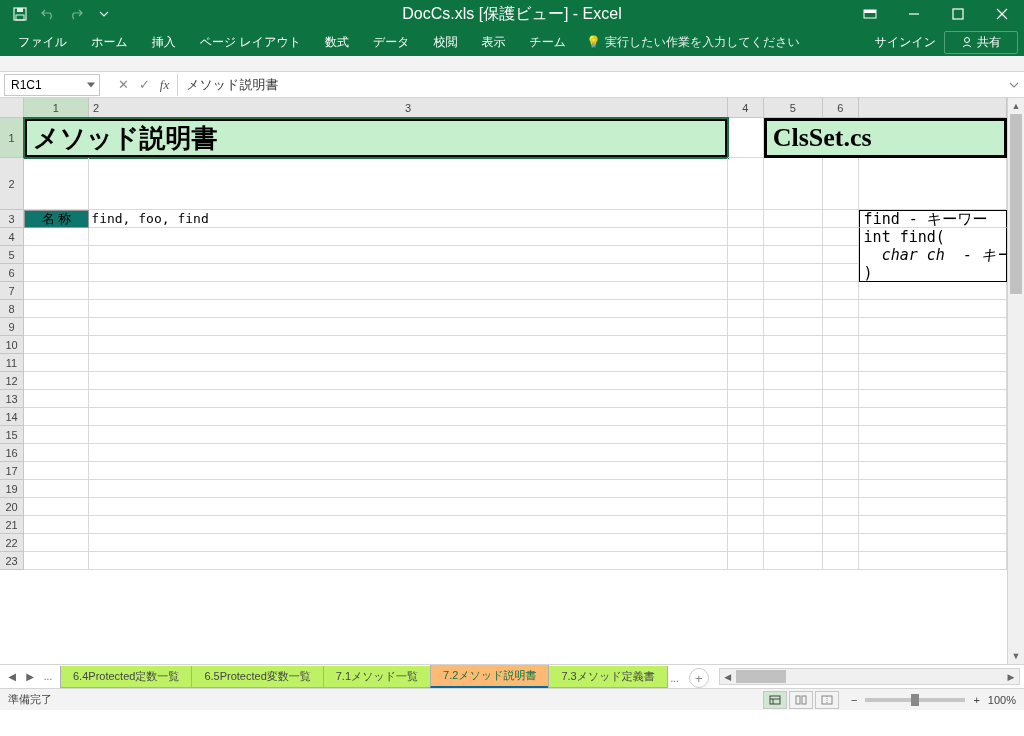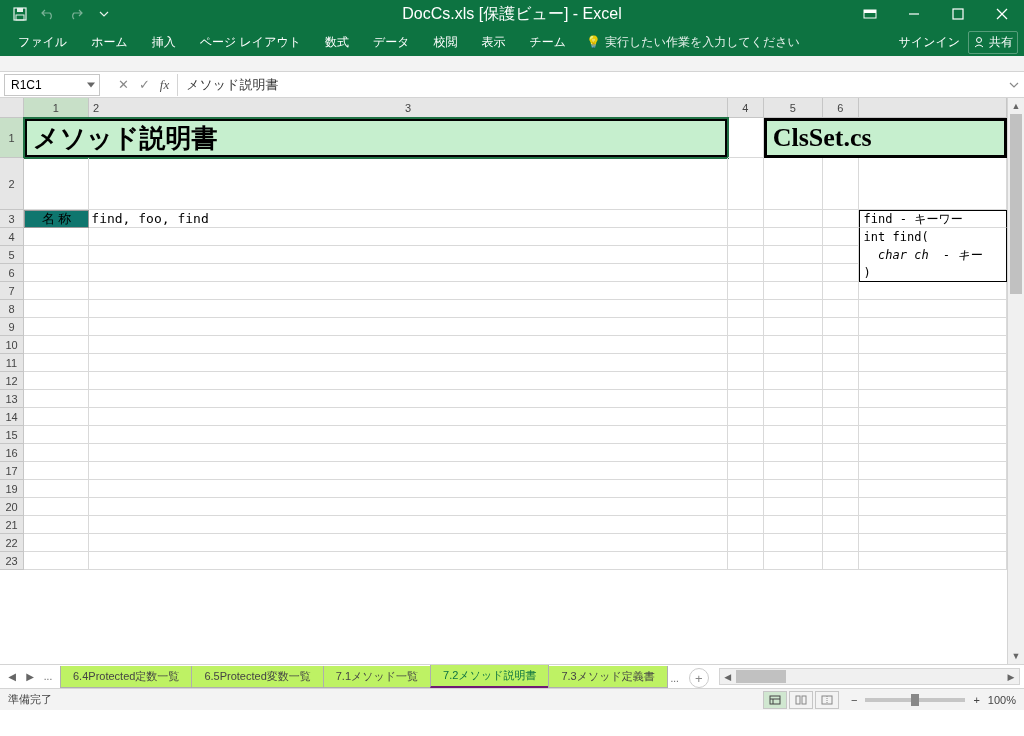--- a/index.html
+++ b/index.html
@@ -10,21 +10,21 @@
 .qat-btn { width: 24px; height: 24px; display: flex; align-items: center; justify-content: center; opacity: 0.9; }
 .qat-btn.disabled { opacity: 0.45; }
 .title-center { position: absolute; left: 50%; transform: translateX(-50%); font-size: 16px; }
 .winctrl { margin-left: auto; display: flex; }
 .winctrl div { width: 44px; height: 28px; display: flex; align-items: center; justify-content: center; }
 
 .ribbon-tabs { height: 28px; background: #0d7341; display: flex; align-items: center; color: #fff; padding: 0 6px; font-size: 12px; }
 .rtab { padding: 0 12px; height: 100%; display: flex; align-items: center; }
 .tell-me { display: flex; align-items: center; gap: 4px; margin-left: 8px; opacity: 0.9; }
 .signin-area { margin-left: auto; display: flex; align-items: center; gap: 8px; }
-.share-btn { display: flex; align-items: center; gap: 4px; padding: 2px 4px; border: 1px solid rgba(255,255,255,0.3); border-radius: 2px; }
+.share-btn { display: flex; align-items: center; gap: 4px; padding: 2px 16px; border: 1px solid rgba(255,255,255,0.3); border-radius: 2px; }
 
 .ribbon-body { height: 16px; background: #f3f3f3; border-bottom: 1px solid #d4d4d4; }
 
 .formula-bar { height: 26px; background: #fff; border-bottom: 1px solid #d4d4d4; display: flex; align-items: center; }
 .name-box { width: 96px; height: 22px; border: 1px solid #c6c6c6; margin-left: 4px; display: flex; align-items: center; padding: 0 6px; font-size: 12px; position: relative; }
 .name-box::after { content: ""; position: absolute; right: 4px; top: 50%; transform: translateY(-50%); border-left: 4px solid transparent; border-right: 4px solid transparent; border-top: 5px solid #666; }
 .fb-btns { display: flex; align-items: center; padding: 0 8px; gap: 10px; border-right: 1px solid #d4d4d4; height: 22px; margin-left: 10px; }
 .fb-btn { color: #888; font-size: 13px; }
 .fx { font-style: italic; font-family: 'Times New Roman', serif; color: #555; }
 .formula-input { flex: 1; padding: 0 8px; font-size: 13px; color: #333; }
@@ -43,34 +43,34 @@
 .rh { width: 24px; border-right: 1px solid #c6c6c6; border-bottom: 1px solid #c6c6c6; background: #e6e6e6; display: flex; align-items: center; justify-content: center; font-size: 11px; color: #444; flex-shrink: 0; }
 .rh.sel { background: #c8e0c8; }
 .cell { border-right: 1px solid #d9d9d9; border-bottom: 1px solid #d9d9d9; overflow: hidden; white-space: nowrap; display: flex; align-items: center; padding: 0 2px; font-size: 12px; }
 .c-w1 { width: 66px; } .c-w2 { width: 646px; } .c-w3 { width: 36px; } .c-w4 { width: 60px; } .c-w5 { width: 36px; } .c-w6 { width: 150px; }
 .ch.c-w1 { width: 66px; } .ch.c-w2 { width: 646px; } .ch.c-w3 { width: 36px; } .ch.c-w4 { width: 60px; } .ch.c-w5 { width: 36px; } .ch.c-w6 { width: 150px; }
 
 .title-cell { background: #c6efce; border: 3px solid #000 !important; font-family: "MS Mincho", serif; font-size: 26px; font-weight: bold; padding: 2px 6px; }
 .title-cell2 { background: #c6efce; border: 3px solid #000 !important; font-family: "MS Mincho", serif; font-size: 26px; font-weight: bold; padding: 2px 6px; }
 .label-cell { background: #0f766e; border: 1px solid #999 !important; font-family: "MS Mincho", serif; justify-content: center; font-size: 13px; }
 .mono { font-family: "MS Gothic", monospace; font-size: 13px; }
-.code-block { border: 1px solid #000 !important; font-family: "MS Gothic", monospace; font-size: 12px; padding: 0 4px; white-space: pre; }
+.code-block { border: 1px solid #000 !important; font-family: "MS Gothic", monospace; font-size: 15px; padding: 0 4px; white-space: pre; }
 .active-cell { outline: 2px solid #217346; outline-offset: -1px; }
 
 .vscroll { width: 17px; background: #f0f0f0; border-left: 1px solid #d4d4d4; position: relative; }
 .vscroll .thumb { position: absolute; top: 16px; left: 2px; right: 2px; height: 180px; background: #c1c1c1; }
 .vscroll .arr { height: 16px; display: flex; align-items: center; justify-content: center; color: #666; font-size: 9px; }
 .vscroll .arr.bot { position: absolute; bottom: 0; width: 100%; }
 
 .sheet-bar { height: 24px; background: #fff; border-top: 1px solid #d4d4d4; display: flex; align-items: center; font-size: 12px; }
 .nav-btns { display: flex; padding: 0 4px; gap: 2px; }
 .nav-btn { width: 16px; height: 20px; display: flex; align-items: center; justify-content: center; color: #666; font-size: 10px; }
 .tabs { display: flex; height: 100%; align-items: flex-end; }
 .tab { padding: 3px 12px; border: 1px solid #aeaeae; border-top: none; background: #bef264; color: #444; font-size: 11px; margin-right: -1px; }
-.tab.active { background: #bef264; border-bottom: 2px solid #701a75; color: #0d7341; font-weight: 500; }
+.tab.active { background: #fdba74; border-bottom: 2px solid #0369a1; color: #0d7341; font-weight: 500; }
 .add-tab { width: 20px; height: 20px; border: 1px solid #ccc; border-radius: 50%; display: flex; align-items: center; justify-content: center; color: #888; margin: 0 6px; font-size: 13px; }
 .hscroll { flex: 1; height: 17px; background: #f0f0f0; margin: 0 4px; position: relative; border: 1px solid #d4d4d4; display: flex; align-items: center; }
 .hscroll .arr { width: 16px; text-align: center; color: #666; font-size: 9px; }
 .hscroll .track { flex: 1; position: relative; height: 100%; }
 .hscroll .thumb { position: absolute; left: 0; width: 50px; top: 1px; bottom: 1px; background: #c1c1c1; }
 
 .status-bar { height: 22px; background: #f3f3f3; border-top: 1px solid #d4d4d4; display: flex; align-items: center; padding: 0 8px; font-size: 11px; color: #444; }
 .view-btns { margin-left: auto; display: flex; gap: 2px; }
 .view-btn { width: 24px; height: 18px; border: 1px solid #c6c6c6; display: flex; align-items: center; justify-content: center; font-size: 10px; }
 .view-btn.active { background: #d0e7d0; }

